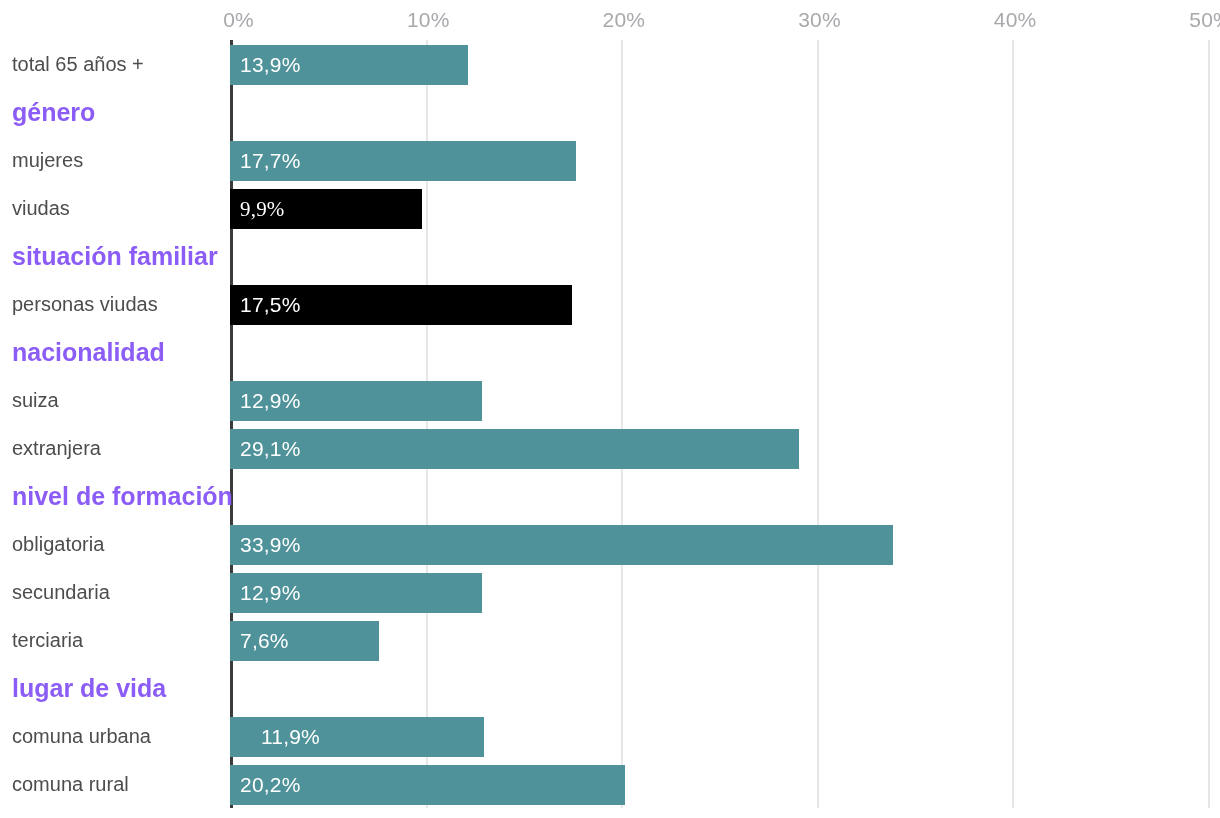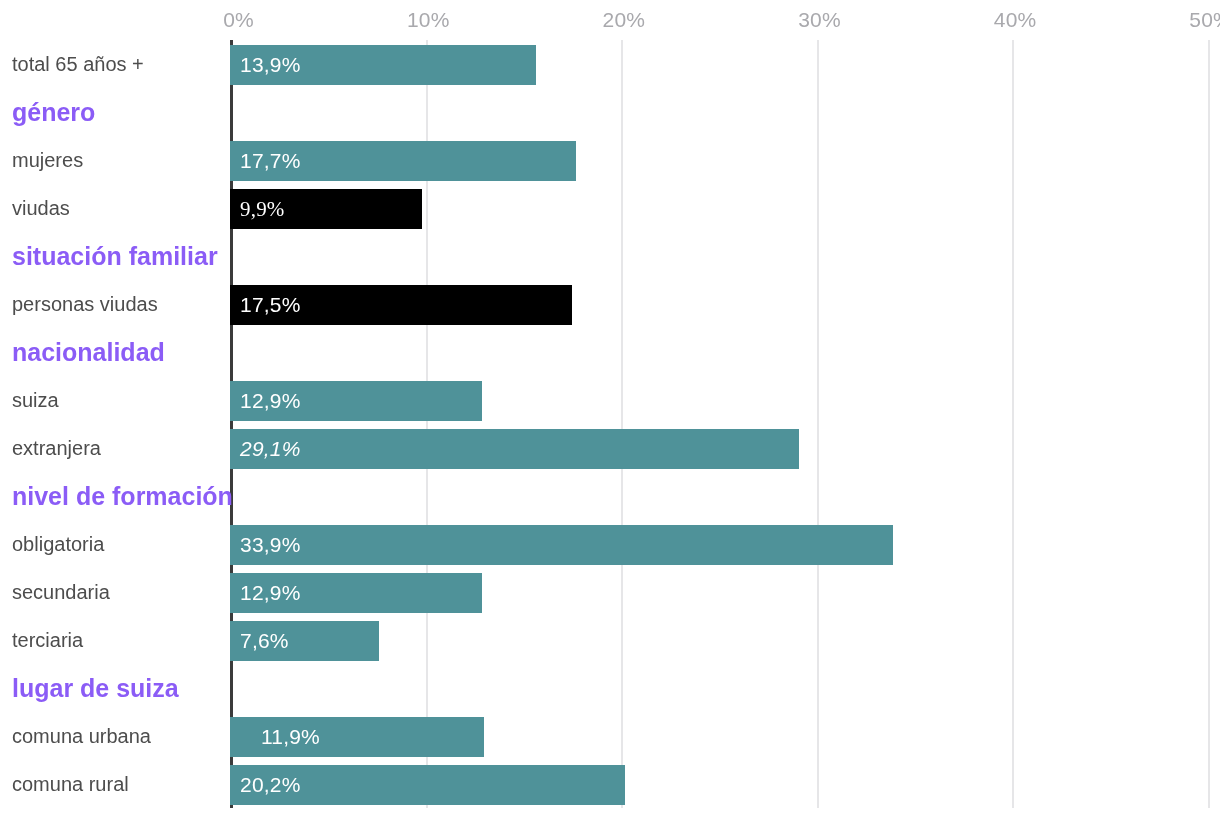--- a/index.html
+++ b/index.html
@@ -122,21 +122,21 @@
       <div class="xtick" style="left: 449.6px;">10%</div>
       <div class="xtick" style="left: 645.2px;">20%</div>
       <div class="xtick" style="left: 840.8px;">30%</div>
       <div class="xtick" style="left: 1036.4px;">40%</div>
       <div class="xtick" style="left: 1232px;">50%</div>
     </div>
 
   <div class="rows" id="rows">
       <div class="row">
         <div class="row-label">total 65 años +</div>
-        <div class="bar" style="width: 306px; background: rgb(79, 146, 153);">
+        <div class="bar" style="width: 238px; background: rgb(79, 146, 153);">
           <span class="bar-value">13,9%</span>
         </div>
       </div>
       <div class="row is-header">
         <div class="row-label">género</div>
       </div>
       <div class="row">
         <div class="row-label">mujeres</div>
         <div class="bar" style="width: 346.212px; background: rgb(79, 146, 153);">
           <span class="bar-value">17,7%</span>
@@ -161,21 +161,21 @@
         <div class="row-label">nacionalidad</div>
       </div>
       <div class="row">
         <div class="row-label">suiza</div>
         <div class="bar" style="width: 252.324px; background: rgb(79, 146, 153);">
           <span class="bar-value">12,9%</span>
         </div>
       </div>
       <div class="row">
         <div class="row-label">extranjera</div>
-        <div class="bar" style="width: 569.196px; background: rgb(79, 146, 153); font-style: italic;">
+        <div class="bar" style="width: 569.196px; background: rgb(79, 146, 153);">
           <span class="bar-value">29,1%</span>
         </div>
       </div>
       <div class="row is-header">
         <div class="row-label">nivel de formación</div>
       </div>
       <div class="row">
         <div class="row-label">obligatoria</div>
         <div class="bar" style="width: 663.084px; background: rgb(79, 146, 153);">
           <span class="bar-value">33,9%</span>
@@ -187,21 +187,21 @@
           <span class="bar-value">12,9%</span>
         </div>
       </div>
       <div class="row">
         <div class="row-label">terciaria</div>
         <div class="bar" style="width: 148.656px; background: rgb(79, 146, 153);">
           <span class="bar-value">7,6%</span>
         </div>
       </div>
       <div class="row is-header">
-        <div class="row-label">lugar de suiza</div>
+        <div class="row-label">lugar de vida</div>
       </div>
       <div class="row">
         <div class="row-label">comuna urbana</div>
         <div class="bar" style="width: 232.764px; background: rgb(79, 146, 153); padding-left: 21px;">
           <span class="bar-value">11,9%</span>
         </div>
       </div>
       <div class="row">
         <div class="row-label">comuna rural</div>
         <div class="bar" style="width: 395.112px; background: rgb(79, 146, 153);">

